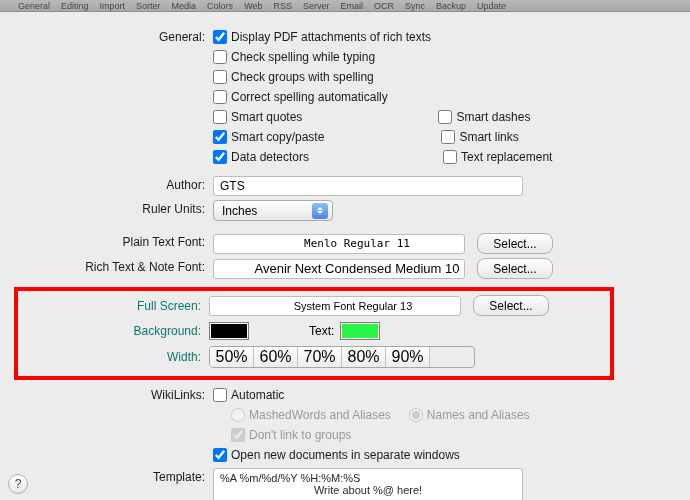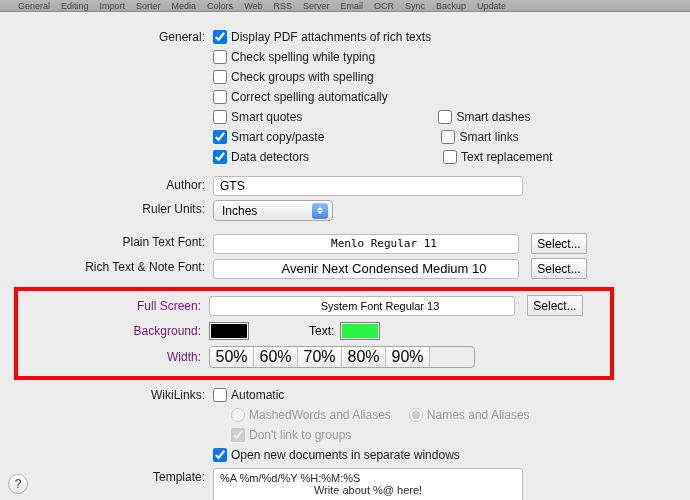--- a/index.html
+++ b/index.html
@@ -110,39 +110,39 @@
       border-right: 3px solid transparent;
       border-bottom: 3px solid #fff;
     }
     .select-aqua .arrows::after {
       content: "";
       border-left: 3px solid transparent;
       border-right: 3px solid transparent;
       border-top: 3px solid #fff;
     }
     .fontfield {
-      width: 306px;
+      width: 252px;
       height: 20px;
       border: 1px solid #bdbdbd;
       border-radius: 3px;
       background: #fff;
       display: flex;
       align-items: center;
       justify-content: center;
       font-size: 11px;
       padding-left: 36px;
     }
     .fontfield.small {
       font-size: 13px;
     }
     .btn {
-      width: 56px;
+      width: 76px;
       height: 21px;
       border: 1px solid #b0b0b0;
-      border-radius: 1px;
+      border-radius: 8px;
       background: linear-gradient(#fdfdfd, #e9e9e9);
       font-size: 12px;
       display: flex;
       align-items: center;
       justify-content: center;
     }
     .fontrow {
       display: flex;
       gap: 12px;
       align-items: center;
@@ -156,21 +156,21 @@
     .row-inbox {
       display: flex;
       align-items: center;
       margin-bottom: 6px;
     }
     .label-inbox {
       width: 187px;
       text-align: right;
       padding-right: 8px;
       font-size: 12px;
-      color: #701a75;
+      color: #0f766e;
     }
     .swatch {
       width: 40px;
       height: 18px;
       border: 1px solid #7f7f7f;
       box-shadow: inset 0 0 0 1px #fff;
     }
     .swatch.black { background: #000; }
     .swatch.green { background: #29f544; }
     .seg {

